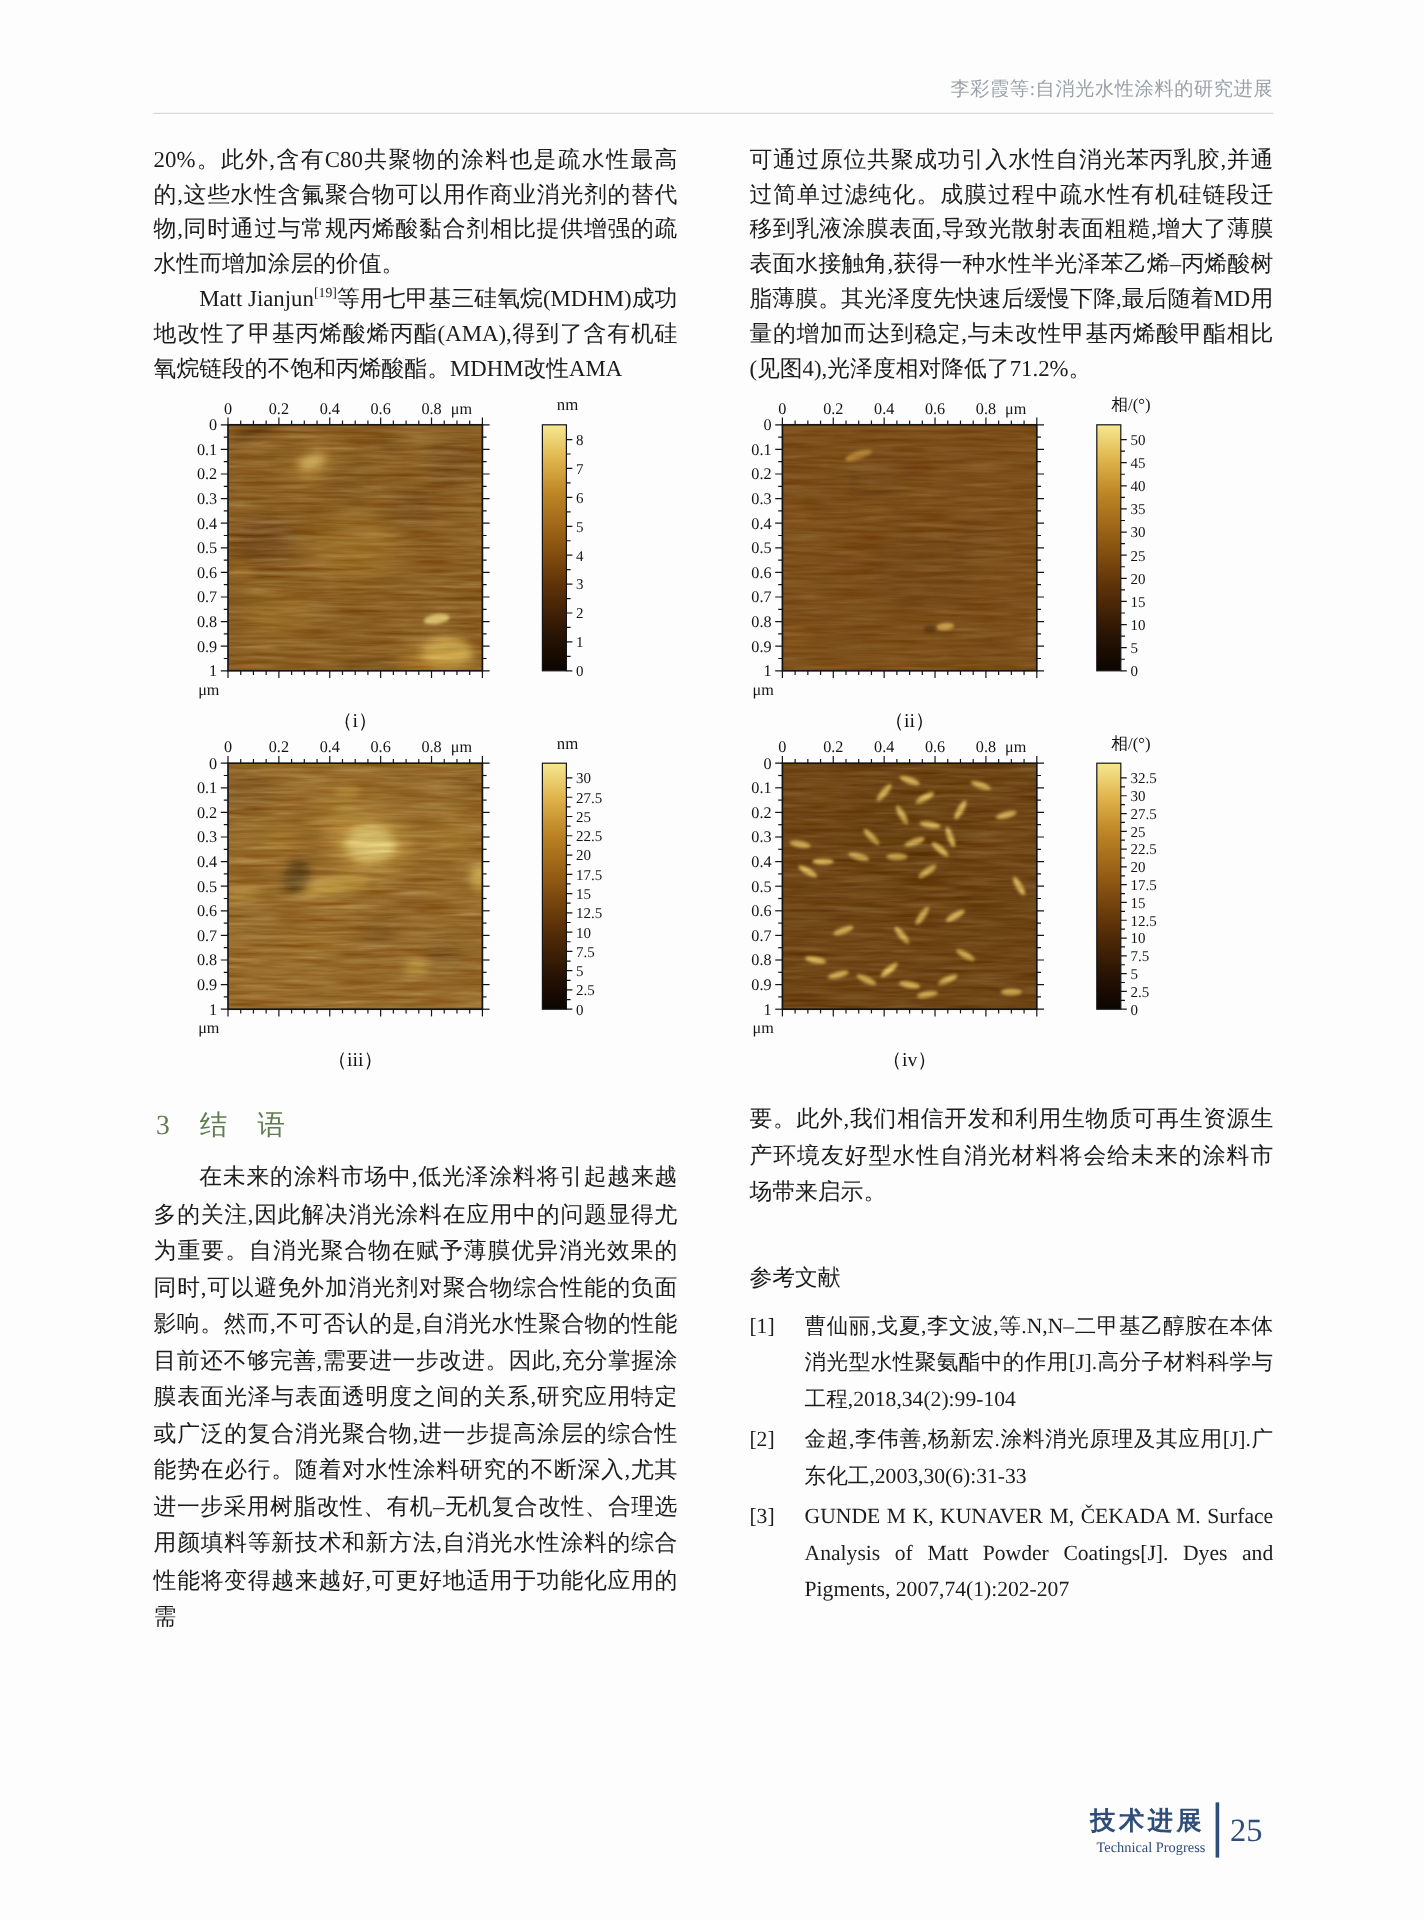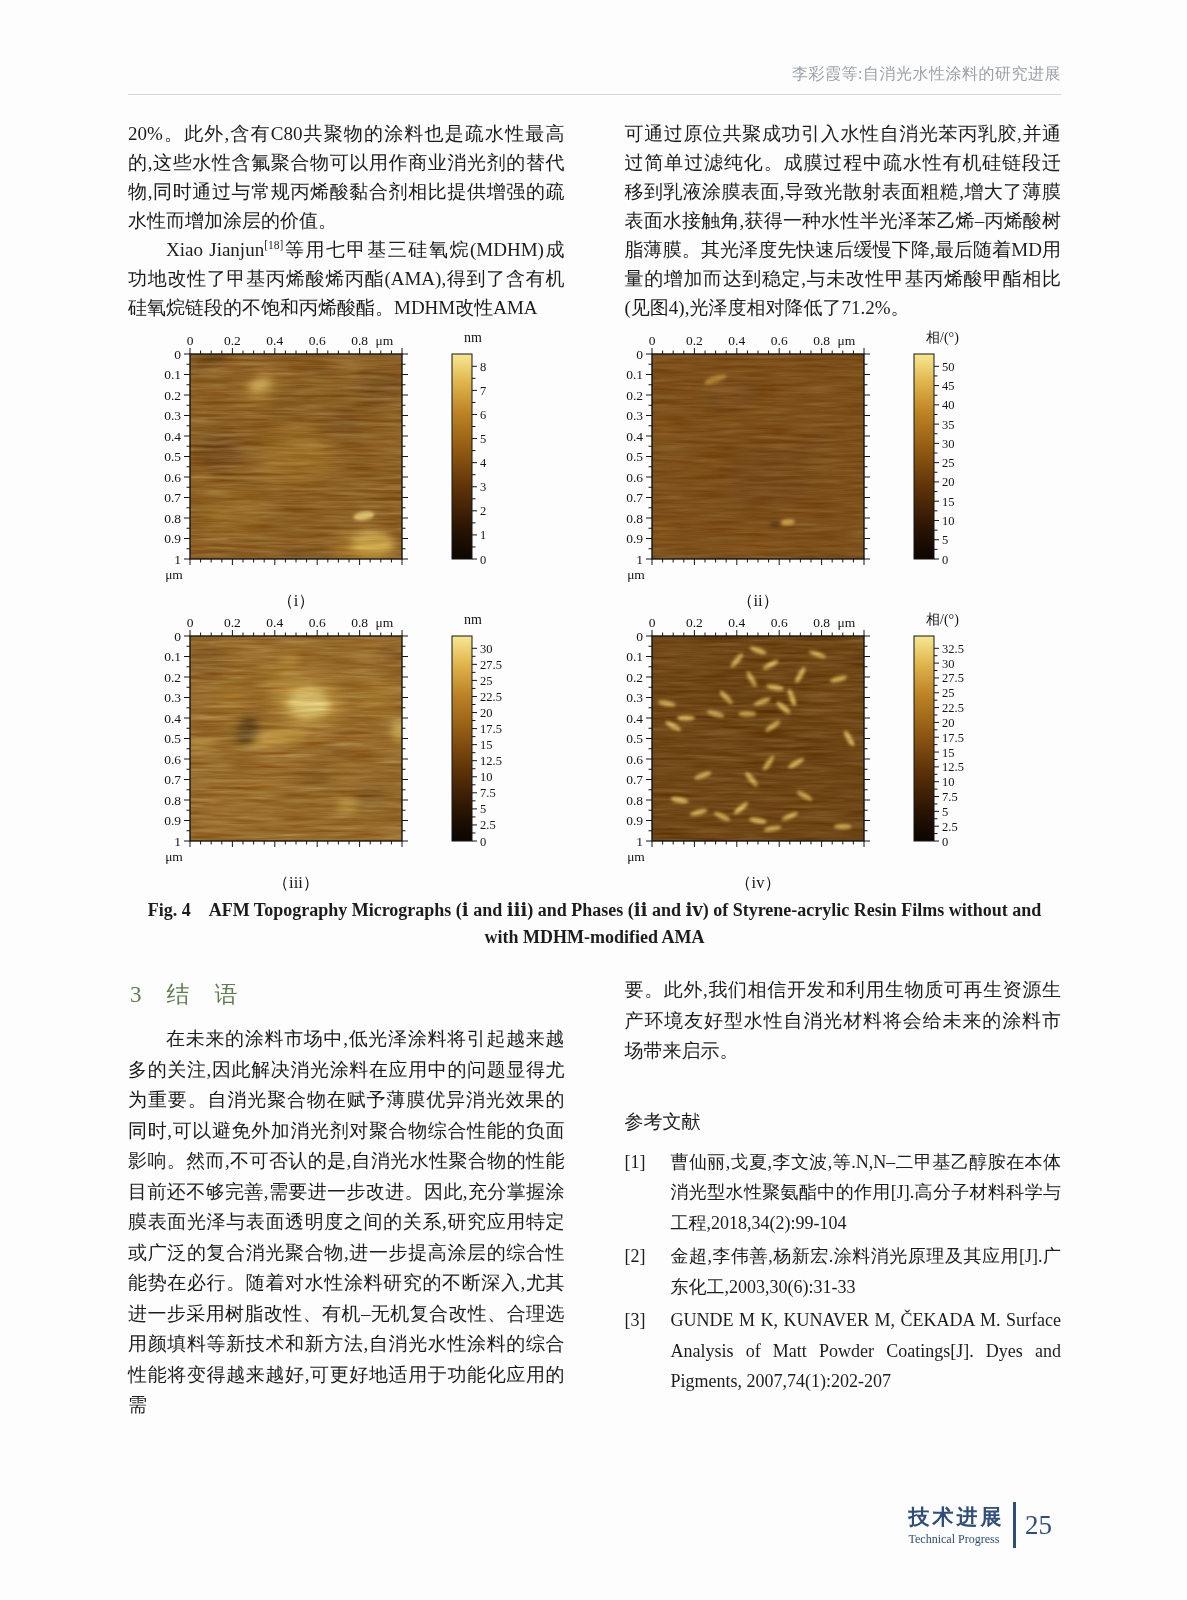--- a/index.html
+++ b/index.html
@@ -20,40 +20,40 @@
   .cap-cn{text-align:center;font-weight:bold;font-size:18.5px;margin-top:6px}
   .cap-en{text-align:center;font-weight:bold;font-size:18px;line-height:27px;margin:3px auto 0;max-width:910px}
   .bottom{margin-top:24px}
   .sec-head{color:#5e7d4f;font-size:23px;font-weight:normal;letter-spacing:1px;margin:4px 0 14px 2px}
   .bottom .cols p{line-height:30.5px}
   .refs-head{font-weight:normal;font-size:19px;margin:42px 0 12px}
   .ref{display:flex;font-size:18px;line-height:30.5px;margin-bottom:3px}
   .ref-marker{width:46px;flex:none}
   .ref-text{flex:1;text-align:justify}
   .footer{position:absolute;right:135px;bottom:52px;display:flex;align-items:center}
-  .footer-txt{color:#2e4d78}
+  .footer-txt{text-align:right;color:#2e4d78}
   .f-cn{font-size:21px;font-weight:bold;letter-spacing:3px}
   .f-en{font-size:12px;margin-top:1px}
   .f-bar{width:3.5px;height:46px;background:#2e4d78;margin:0 9px 0 8px}
   .f-num{font-size:27px;color:#2e4d78}
 </style>
 </head>
 <body>
 
 <div class="page">
 
   <div class="runhead">
     <span>李彩霞等:自消光水性涂料的研究进展</span>
   </div>
   <hr class="rule">
 
   <div class="cols">
     <div class="col">
       <p class="noindent">20%。此外,含有C80共聚物的涂料也是疏水性最高的,这些水性含氟聚合物可以用作商业消光剂的替代物,同时通过与常规丙烯酸黏合剂相比提供增强的疏水性而增加涂层的价值。</p>
-      <p><span>Xiao Jianjun</span><sup>[18]</sup><span>等用七甲基三硅氧烷(MDHM)成功地改性了甲基丙烯酸烯丙酯(AMA),得到了含有机硅氧烷链段的不饱和丙烯酸酯。MDHM改性AMA</span></p>
+      <p><span>Matt Jianjun</span><sup>[19]</sup><span>等用七甲基三硅氧烷(MDHM)成功地改性了甲基丙烯酸烯丙酯(AMA),得到了含有机硅氧烷链段的不饱和丙烯酸酯。MDHM改性AMA</span></p>
     </div>
     <div class="col">
       <p class="noindent">可通过原位共聚成功引入水性自消光苯丙乳胶,并通过简单过滤纯化。成膜过程中疏水性有机硅链段迁移到乳液涂膜表面,导致光散射表面粗糙,增大了薄膜表面水接触角,获得一种水性半光泽苯乙烯–丙烯酸树脂薄膜。其光泽度先快速后缓慢下降,最后随着MD用量的增加而达到稳定,与未改性甲基丙烯酸甲酯相比(见图4),光泽度相对降低了71.2%。</p>
     </div>
   </div>
 
   <div class="figure">
     <div class="fig-grid">
       <svg class="afm" viewBox="0 0 462 282">
           <defs>
@@ -844,21 +844,20 @@
           <text x="348" y="203.85384615384615" font-size="12.5">5</text>
           <line x1="340" y1="206.76538461538462" x2="343.5" y2="206.76538461538462" stroke="#141414" stroke-width="1"></line>
           <line x1="340" y1="214.1769230769231" x2="345" y2="214.1769230769231" stroke="#141414" stroke-width="1"></line>
           <text x="348" y="218.6769230769231" font-size="12.5">2.5</text>
           <line x1="340" y1="221.58846153846153" x2="343.5" y2="221.58846153846153" stroke="#141414" stroke-width="1"></line>
           <line x1="340" y1="229" x2="345" y2="229" stroke="#141414" stroke-width="1"></line>
           <text x="348" y="233.5" font-size="12.5">0</text>
           <text x="164" y="276" text-anchor="middle" font-size="16.5">（iv）</text>
         </svg>
     </div>
-    <div class="cap-en">Fig. 4　AFM Topography Micrographs (ⅰ and ⅲ) and Phases (ⅱ and ⅳ) of Styrene-acrylic Resin Films without and with MDHM-modified AMA</div>
   </div>
 
   <div class="bottom">
     <div class="cols">
       <div class="col">
         <h2 class="sec-head">3　结　语</h2>
         <p>在未来的涂料市场中,低光泽涂料将引起越来越多的关注,因此解决消光涂料在应用中的问题显得尤为重要。自消光聚合物在赋予薄膜优异消光效果的同时,可以避免外加消光剂对聚合物综合性能的负面影响。然而,不可否认的是,自消光水性聚合物的性能目前还不够完善,需要进一步改进。因此,充分掌握涂膜表面光泽与表面透明度之间的关系,研究应用特定或广泛的复合消光聚合物,进一步提高涂层的综合性能势在必行。随着对水性涂料研究的不断深入,尤其进一步采用树脂改性、有机–无机复合改性、合理选用颜填料等新技术和新方法,自消光水性涂料的综合性能将变得越来越好,可更好地适用于功能化应用的需</p>
       </div>
       <div class="col">
         <p class="noindent">要。此外,我们相信开发和利用生物质可再生资源生产环境友好型水性自消光材料将会给未来的涂料市场带来启示。</p>

